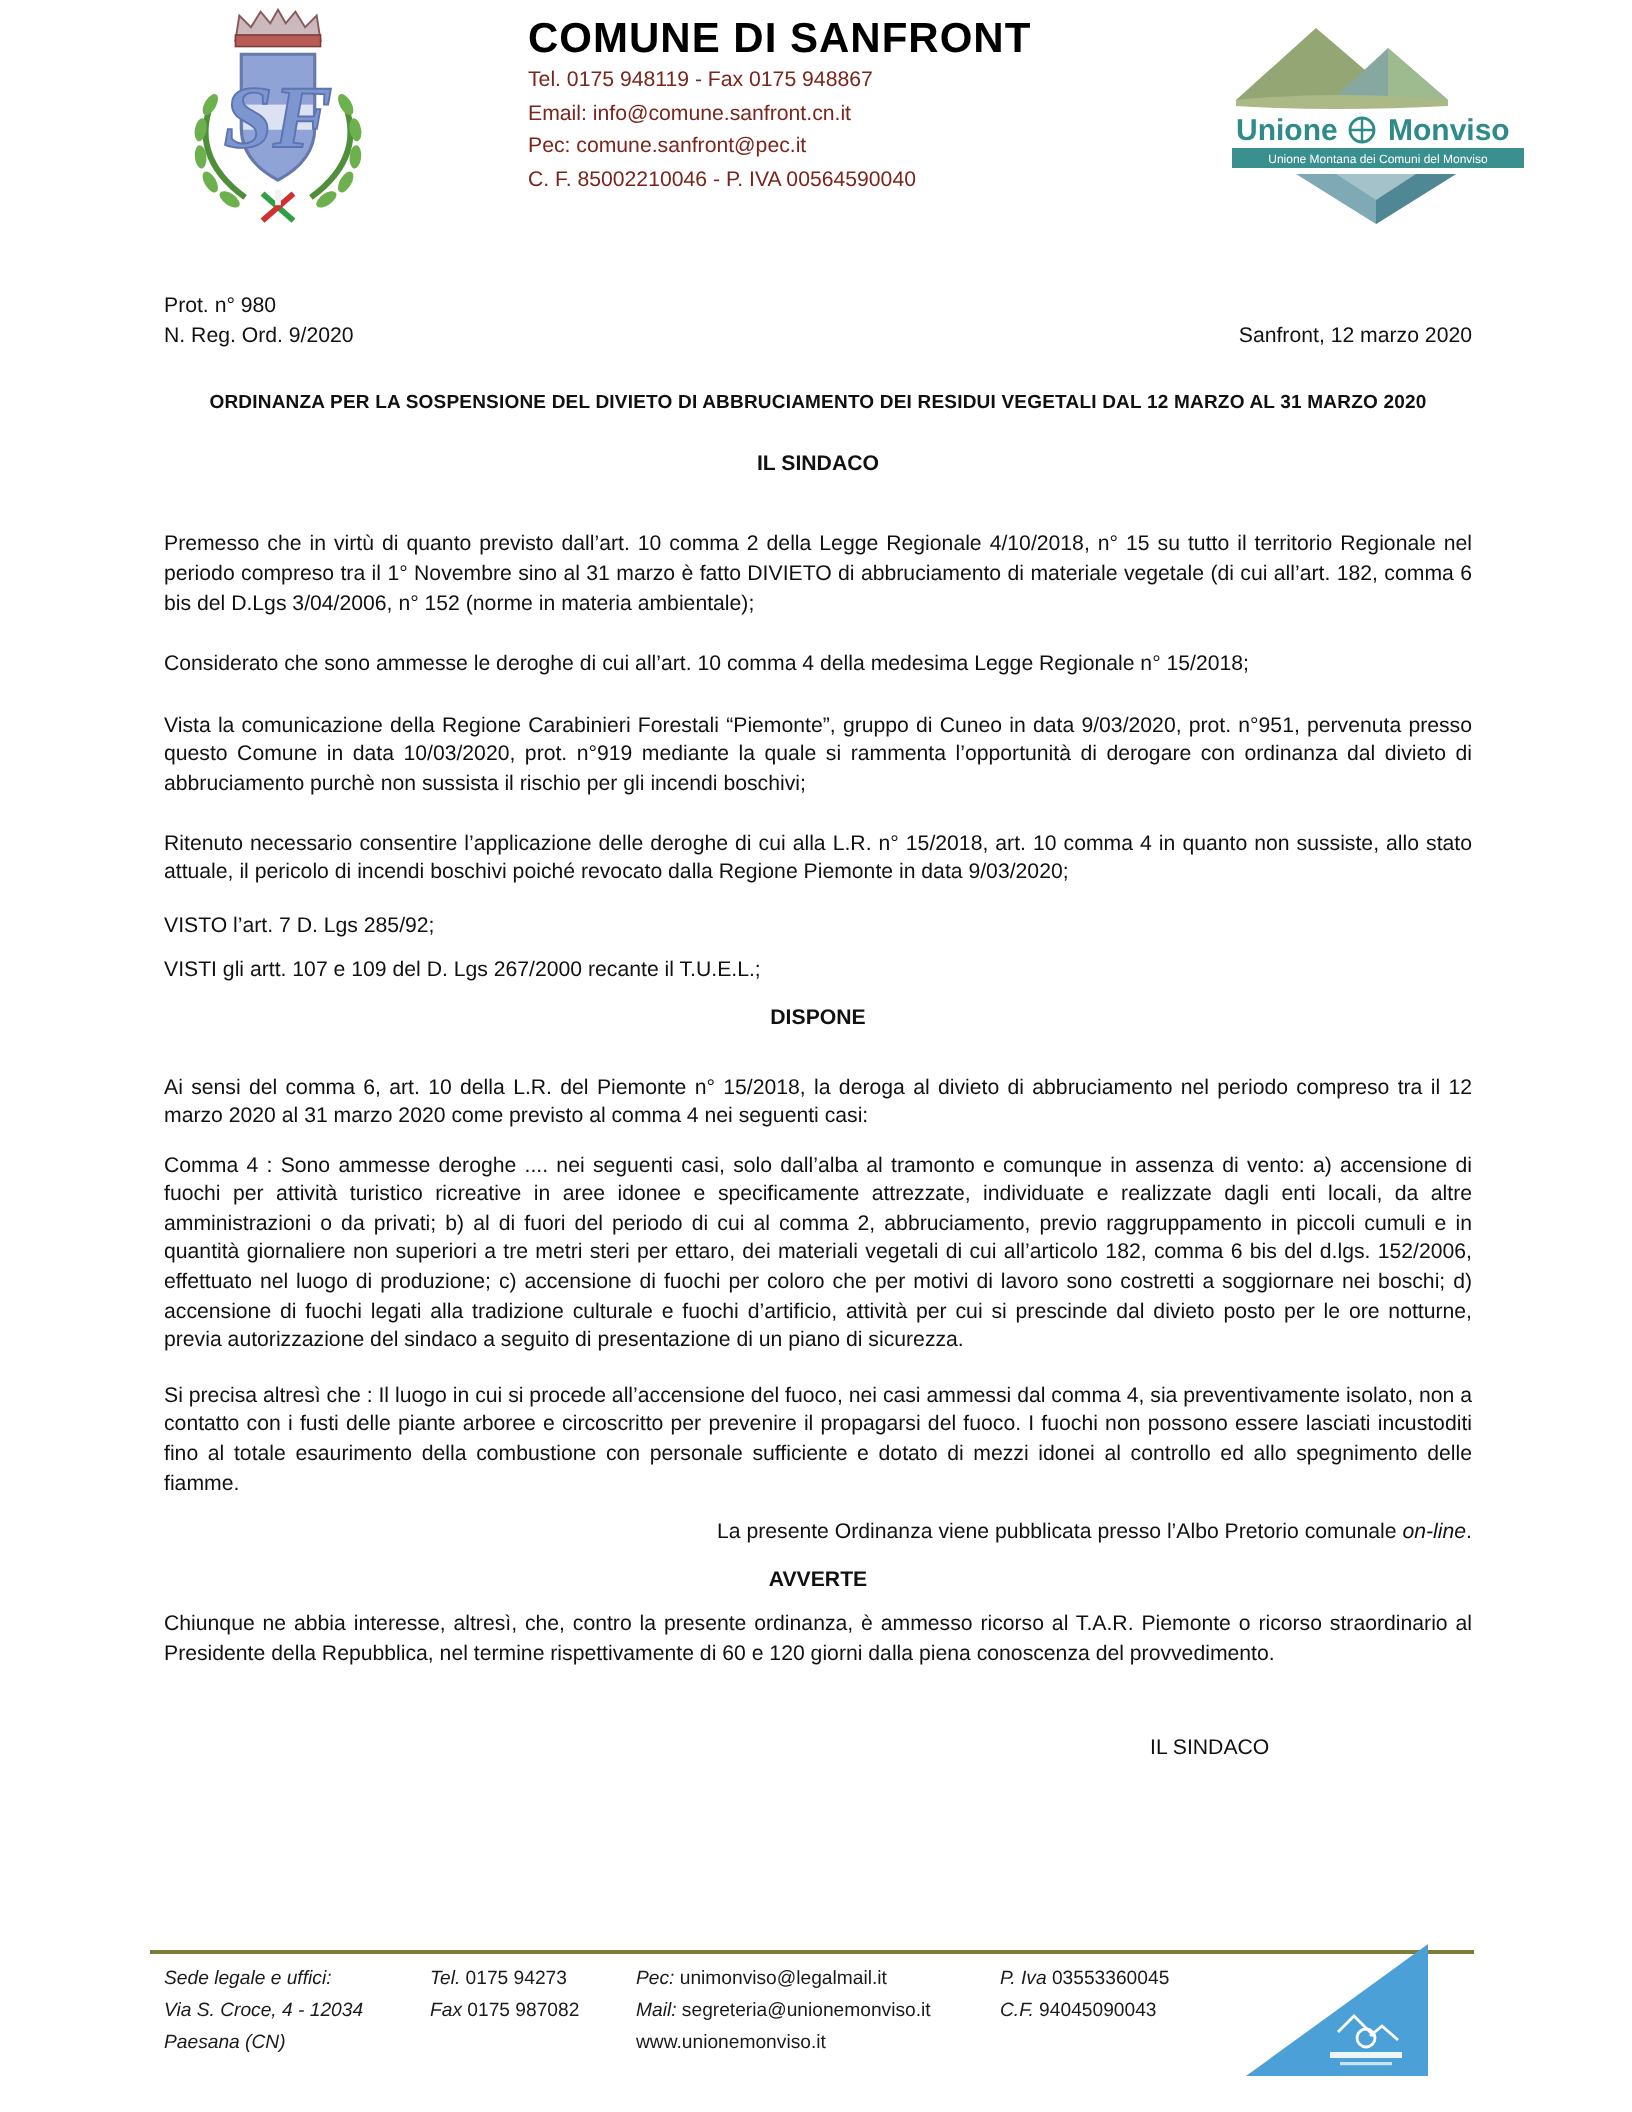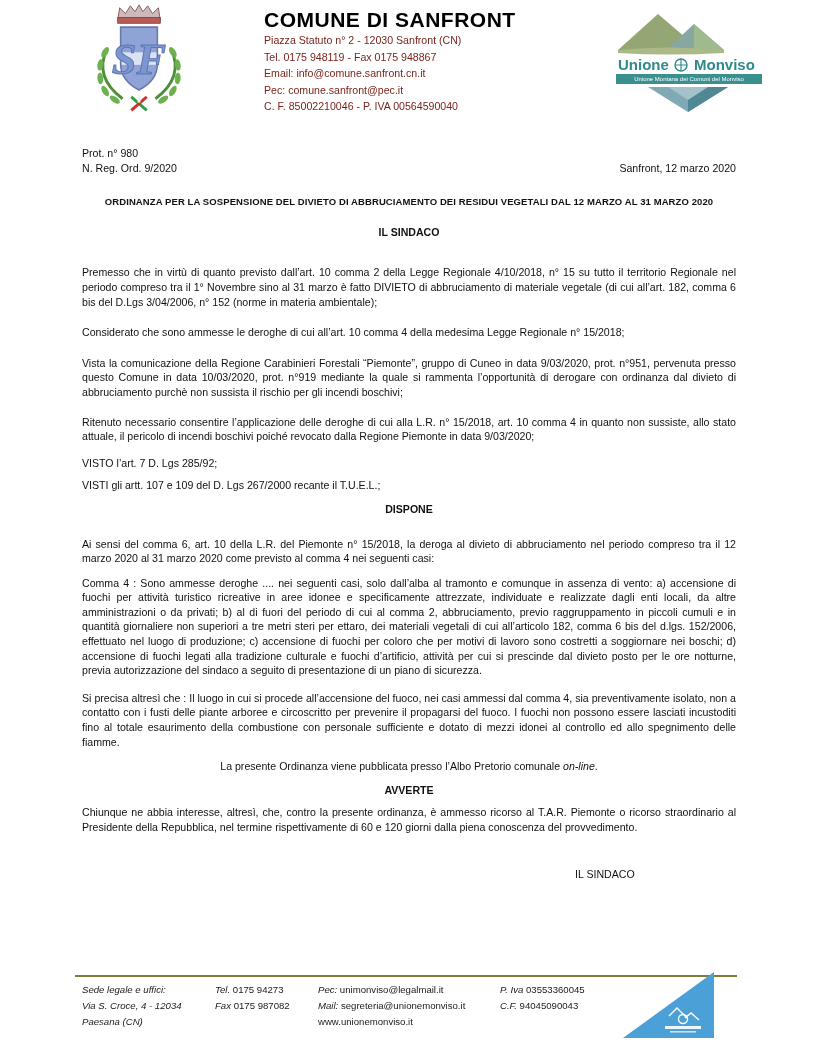--- a/index.html
+++ b/index.html
@@ -41,21 +41,21 @@
   .p-premesso    { margin-top:26px; }
   .p-considerato { margin-top:16px; }
   .p-vista       { margin-top:16px; }
   .p-ritenuto    { margin-top:15px; }
   .p-visto       { margin-top:12px; }
   .p-visti       { margin-top:8px;  }
   .h-dispone     { margin-top:9px;  }
   .p-aisensi     { margin-top:20px;  }
   .p-comma4      { margin-top:10px; }
   .p-siprecisa   { margin-top:13px; }
-  .p-pubblica    { margin-top:10px; text-align:center; }
+  .p-pubblica    { margin-top:10px; text-align:right; }
   .h-avverte     { margin-top:9px;  }
   .p-chiunque    { margin-top:8px;  }
   .signature     { margin-top:32px; padding-left:493px; white-space:nowrap; }
   .italic { font-style:italic; }
   
   .footer-rule {
     position:absolute; left:75px; top:975px; width:662px;
     border-top:2px solid #7e7e3c;
   }
   .footer-grid {
@@ -101,21 +101,20 @@
       <g stroke-width="3" fill="none">
         <path d="M47 98 l16 14" stroke="#2f9e44"></path>
         <path d="M63 98 l-16 14" stroke="#d03030"></path>
         <path d="M55 96 v8" stroke="#f2f2f2"></path>
       </g>
     </svg>
   </div>
 
   <div class="muni-block">
     <div class="muni-name">COMUNE DI SANFRONT</div>
-    <div class="muni-line">Piazza Statuto n° 2 - 12030 Sanfront (CN)</div>
     <div class="muni-line">Tel.  0175 948119 - Fax  0175 948867</div>
     <div class="muni-line">Email: info@comune.sanfront.cn.it</div>
     <div class="muni-line">Pec: comune.sanfront@pec.it</div>
     <div class="muni-line">C. F.  85002210046 - P. IVA  00564590040</div>
   </div>
 
   <div class="union-logo">
     <svg viewBox="0 0 162 108" width="162" height="108" aria-hidden="true">
 
       <polygon points="10,46 50,10 92,46" fill="#93a673"></polygon>

